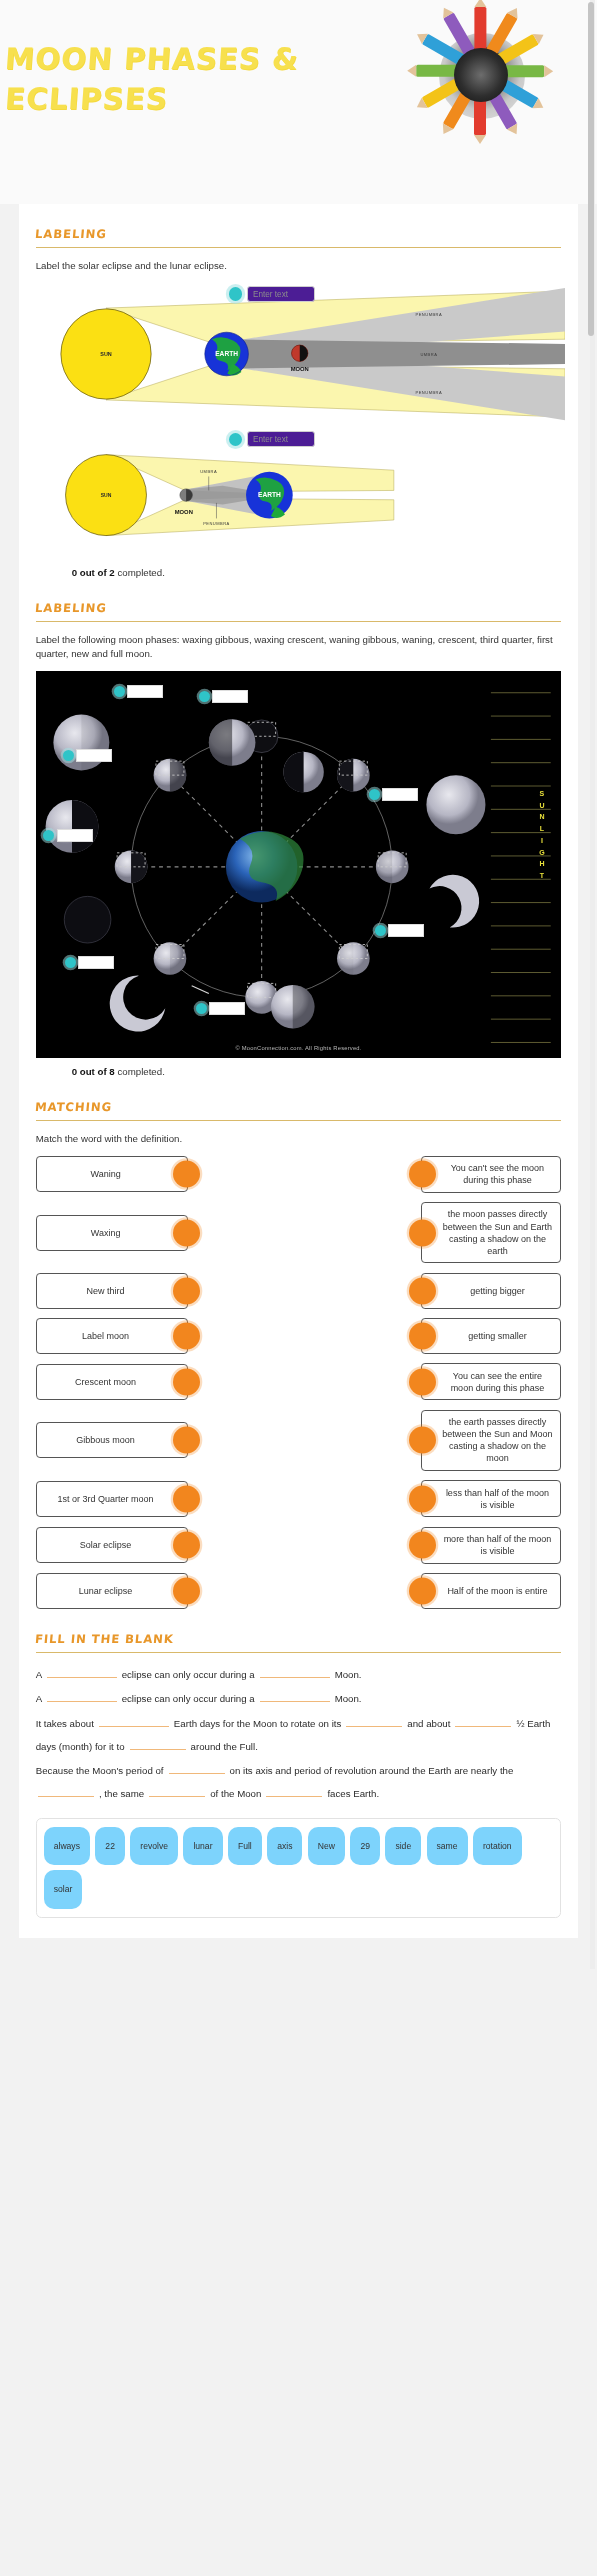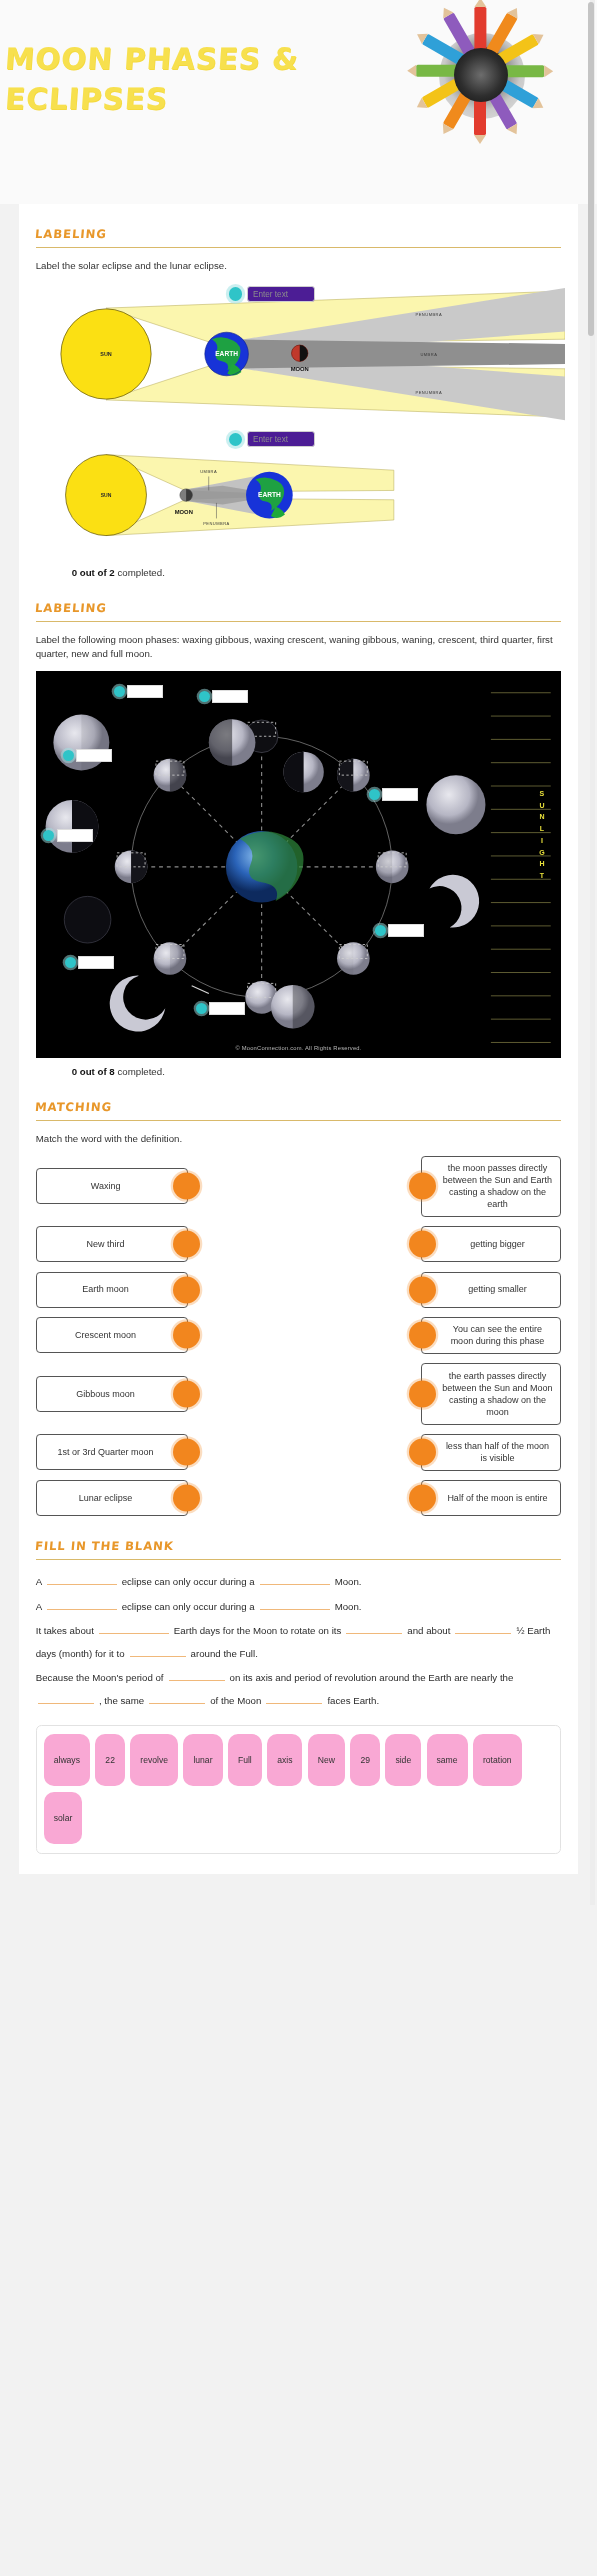--- a/index.html
+++ b/index.html
@@ -149,22 +149,22 @@
   .blank {
     display:inline-block; width:70px; border-bottom:1.2px solid #f0b87a;
     height:11.7px; vertical-align:baseline; margin:0 2.3px;
   }
   .blank.sm { width:56px; }
   .wordbank {
     margin-top:12.4px; border:0.8px solid #e2e2e2; border-radius:5.4px;
     padding:7.8px 7px 8.6px 7px; display:flex; flex-wrap:wrap; gap:5.4px;
   }
   .chip {
-    background:#f9a8d4; color:#333; border-radius:10px;
-    font-size:8.6px; padding:21px 10px; line-height:1.2;
+    background:#7dd3fc; color:#333; border-radius:10px;
+    font-size:8.6px; padding:14px 10px; line-height:1.2;
   }
   .scroll-track {
     position:absolute; right:1.6px; top:0; width:5.4px; height:100%;
     background:#ededed;
   }
   .scroll-thumb {
     position:absolute; right:1.6px; top:1.6px; width:5.4px; height:334px;
     background:#c4c4c4; border-radius:3.1px;
   }
 </style>
@@ -458,41 +458,51 @@
     </div>
 
     <div class="section">
       <div class="section-head">Matching</div>
       <div class="rule"></div>
       <div class="instruction">Match the word with the definition.</div>
 
       <div class="match-grid">
         <div class="match-row">
           <div class="mcard left">
+              <span>Waning</span>
+              <span class="knob"></span>
+            </div>
+          <div class="mcard right">
+              <span class="knob"></span>
+              <span>You can't see the moon during this phase</span>
+            </div>
+        </div>
+        <div class="match-row">
+          <div class="mcard left">
               <span>Waxing</span>
               <span class="knob"></span>
             </div>
           <div class="mcard right">
               <span class="knob"></span>
               <span>the moon passes directly between the Sun and Earth casting a shadow on the earth</span>
             </div>
         </div>
         <div class="match-row">
           <div class="mcard left">
               <span>New third</span>
               <span class="knob"></span>
             </div>
           <div class="mcard right">
               <span class="knob"></span>
               <span>getting bigger</span>
             </div>
         </div>
         <div class="match-row">
           <div class="mcard left">
-              <span>Earth moon</span>
+              <span>Label moon</span>
               <span class="knob"></span>
             </div>
           <div class="mcard right">
               <span class="knob"></span>
               <span>getting smaller</span>
             </div>
         </div>
         <div class="match-row">
           <div class="mcard left">
               <span>Crescent moon</span>
@@ -514,20 +524,30 @@
             </div>
         </div>
         <div class="match-row">
           <div class="mcard left">
               <span>1st or 3rd Quarter moon</span>
               <span class="knob"></span>
             </div>
           <div class="mcard right">
               <span class="knob"></span>
               <span>less than half of the moon is visible</span>
+            </div>
+        </div>
+        <div class="match-row">
+          <div class="mcard left">
+              <span>Solar eclipse</span>
+              <span class="knob"></span>
+            </div>
+          <div class="mcard right">
+              <span class="knob"></span>
+              <span>more than half of the moon is visible</span>
             </div>
         </div>
         <div class="match-row">
           <div class="mcard left">
               <span>Lunar eclipse</span>
               <span class="knob"></span>
             </div>
           <div class="mcard right">
               <span class="knob"></span>
               <span>Half of the moon is entire</span>

